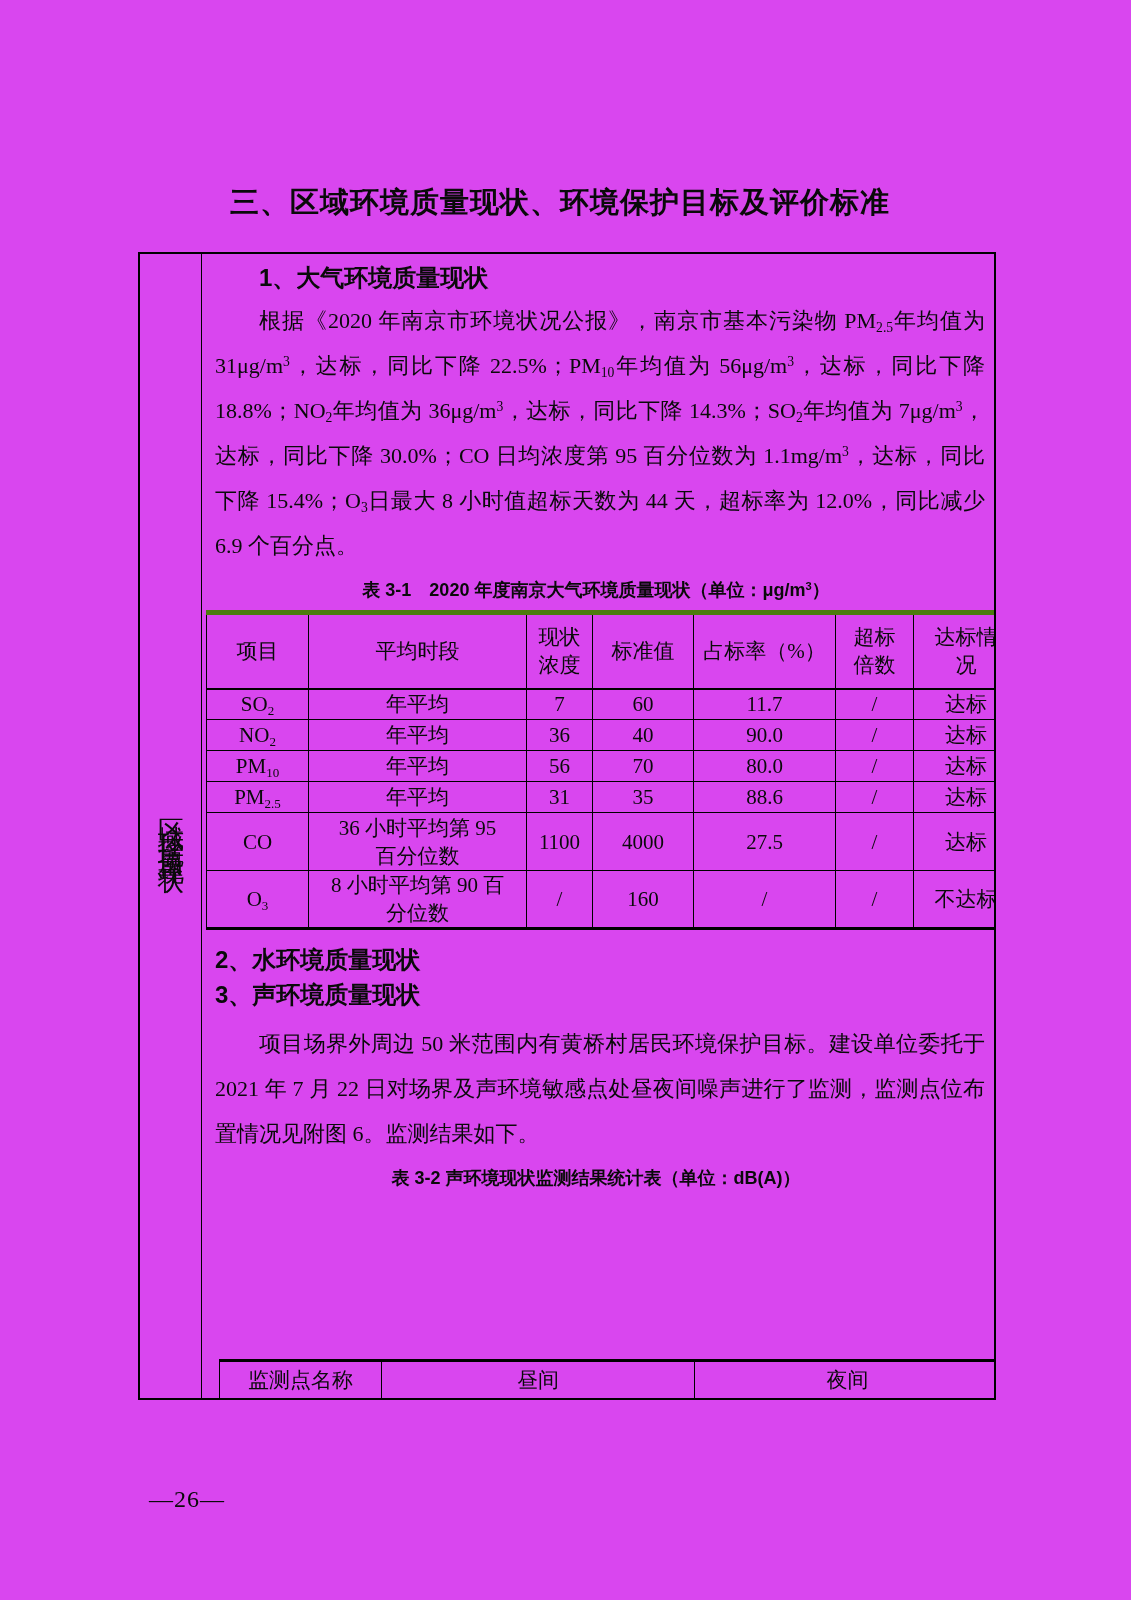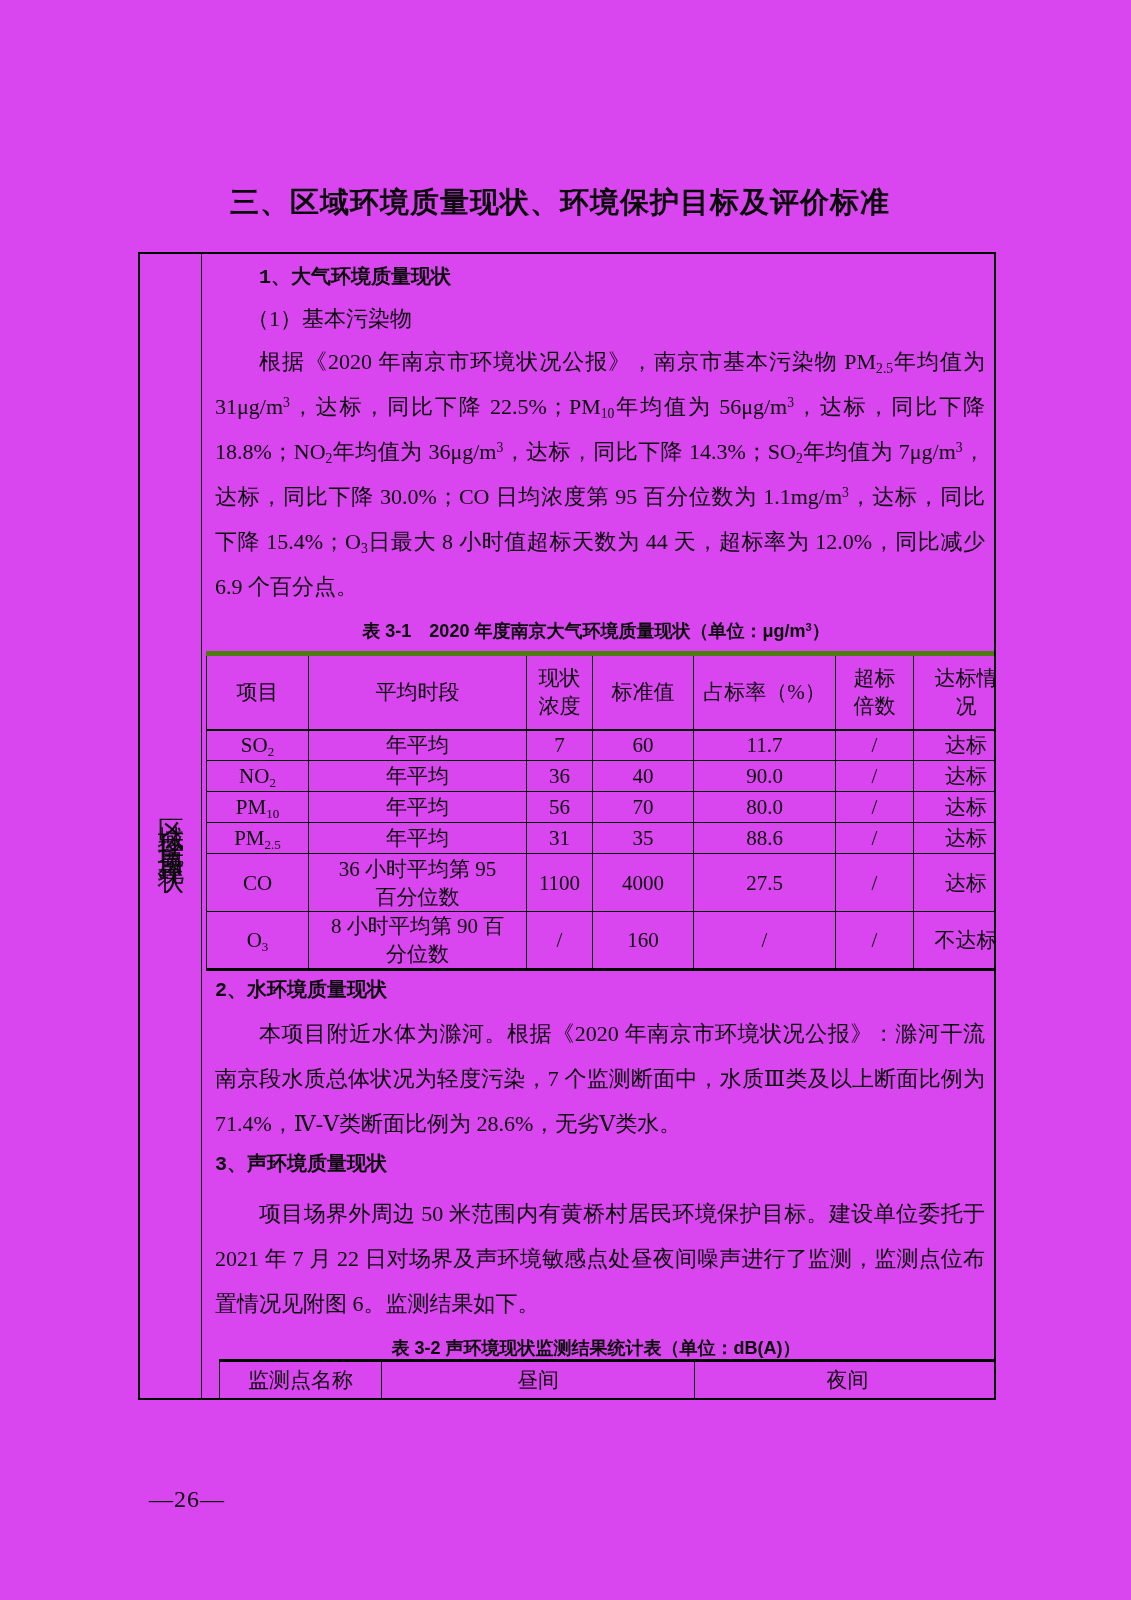--- a/index.html
+++ b/index.html
@@ -47,28 +47,28 @@
     letter-spacing: 7px;
     line-height: 62px;
   }
   .content {
     position: relative;
     flex: 1;
     padding: 0 7px 0 3px;
     overflow: hidden;
   }
   .h-sec {
-    font-family: Liberation Mono, monospace;
+    font-family: Liberation Sans, sans-serif;
     font-weight: bold;
-    font-size: 20px;
+    font-size: 24px;
     line-height: 33px;
     margin-left: 10px;
   }
   .h-air { margin-top: 7px; margin-left: 54px; }
-  .h-water { margin-top: 3px; }
+  .h-water { margin-top: 13px; }
   .h-noise { margin-top: 2px; }
   .sub-heading {
     font-size: 22px;
     line-height: 32px;
     margin-top: 9px;
     margin-left: 42px;
   }
   .body-p {
     font-size: 22px;
     line-height: 45px;
@@ -137,21 +137,20 @@
 
   <div class="doc-box">
 
     <div class="sidebar">
       <div class="sidebar-label">区域环境质量现状</div>
     </div>
 
     <div class="content">
 
       <div class="h-sec h-air">1、大气环境质量现状</div>
-      <div class="sub-heading">（1）基本污染物</div>
       <p class="body-p">根据《2020 年南京市环境状况公报》，南京市基本污染物 PM<sub>2.5</sub>年均值为 31μg/m<sup>3</sup>，达标，同比下降 22.5%；PM<sub>10</sub>年均值为 56μg/m<sup>3</sup>，达标，同比下降 18.8%；NO<sub>2</sub>年均值为 36μg/m<sup>3</sup>，达标，同比下降 14.3%；SO<sub>2</sub>年均值为 7μg/m<sup>3</sup>，达标，同比下降 30.0%；CO 日均浓度第 95 百分位数为 1.1mg/m<sup>3</sup>，达标，同比下降 15.4%；O<sub>3</sub>日最大 8 小时值超标天数为 44 天，超标率为 12.0%，同比减少 6.9 个百分点。</p>
 
       <div class="tbl-caption">表 3-1　2020 年度南京大气环境质量现状（单位：μg/m<sup>3</sup>）</div>
 
       <table class="tbl-air">
         <thead>
           <tr>
             <th style="width:102px">项目</th>
             <th style="width:218px">平均时段</th>
             <th style="width:66px">现状
@@ -218,21 +217,20 @@
             <td>/</td>
             <td>160</td>
             <td>/</td>
             <td>/</td>
             <td>不达标</td>
           </tr>
         </tbody>
       </table>
 
       <div class="h-sec h-water">2、水环境质量现状</div>
-      <p class="body-p">本项目附近水体为滁河。根据《2020 年南京市环境状况公报》：滁河干流南京段水质总体状况为轻度污染，7 个监测断面中，水质Ⅲ类及以上断面比例为 71.4%，Ⅳ-Ⅴ类断面比例为 28.6%，无劣Ⅴ类水。</p>
 
       <div class="h-sec h-noise">3、声环境质量现状</div>
       <p class="body-p p-noise">项目场界外周边 50 米范围内有黄桥村居民环境保护目标。建设单位委托于 2021 年 7 月 22 日对场界及声环境敏感点处昼夜间噪声进行了监测，监测点位布置情况见附图 6。监测结果如下。</p>
 
       <div class="tbl-caption">表 3-2 声环境现状监测结果统计表（单位：dB(A)）</div>
 
       <table class="tbl-noise">
         <thead>
           <tr>
             <th style="width:162px">监测点名称</th>

